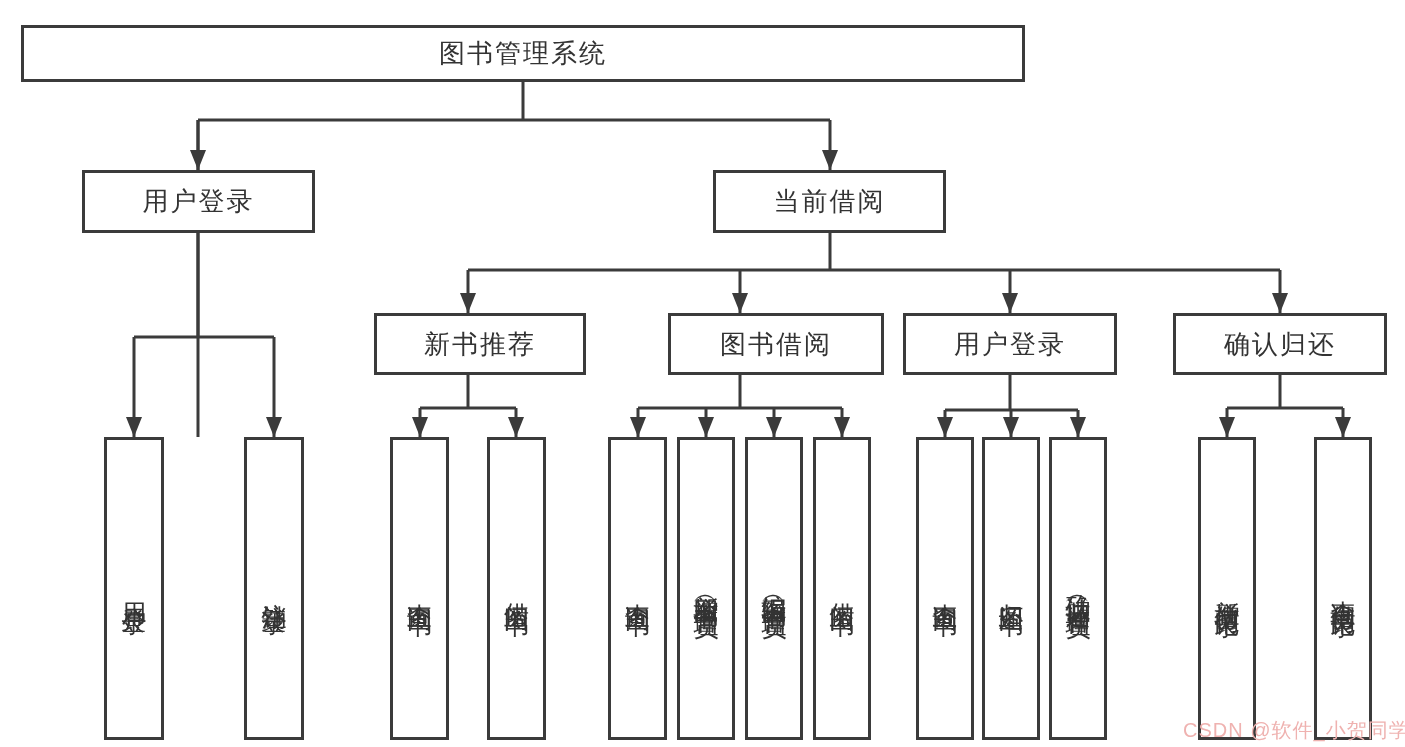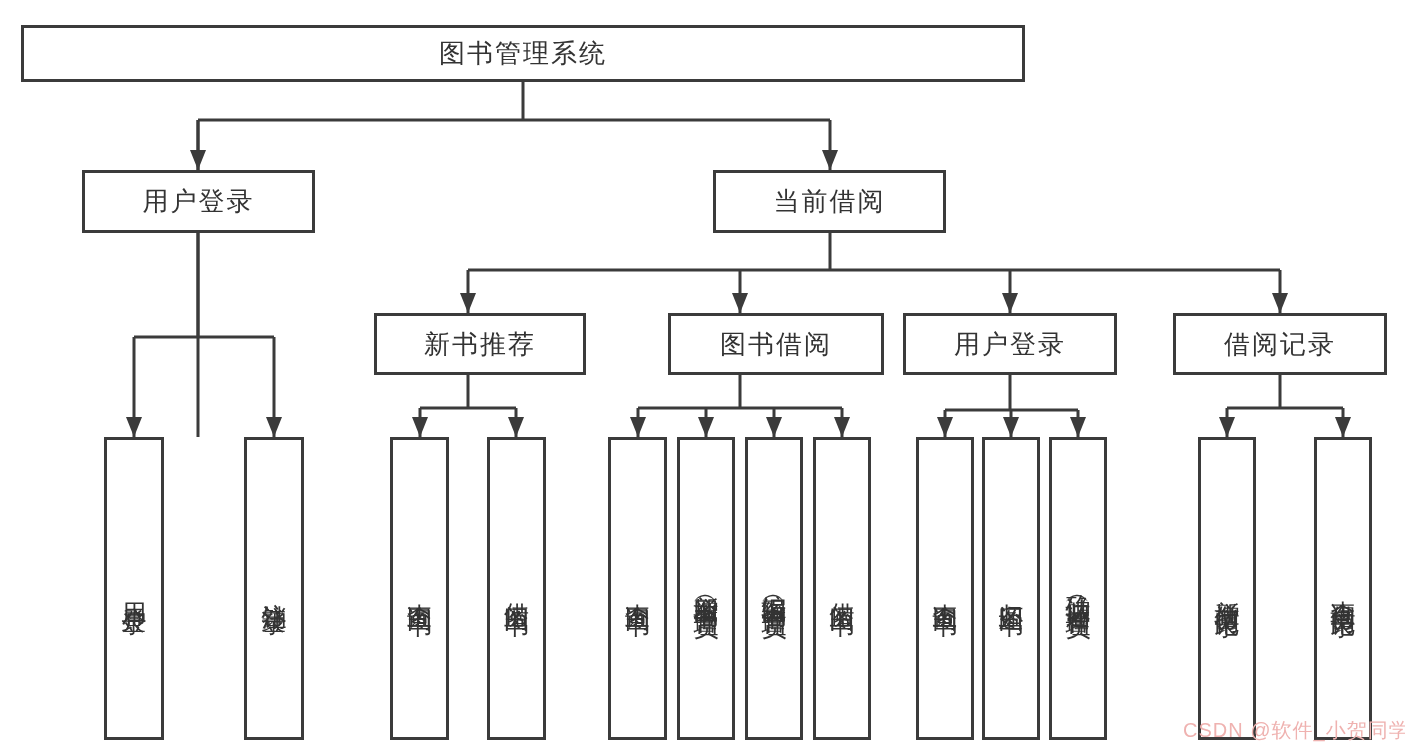--- a/index.html
+++ b/index.html
@@ -87,21 +87,21 @@
   <div class="node" style="left:374px;top:313px;width:212px;height:62px">
     <span>新书推荐</span>
   </div>
   <div class="node" style="left:668px;top:313px;width:216px;height:62px">
     <span>图书借阅</span>
   </div>
   <div class="node" style="left:903px;top:313px;width:214px;height:62px">
     <span>用户登录</span>
   </div>
   <div class="node" style="left:1173px;top:313px;width:214px;height:62px">
-    <span>借阅记录</span>
+    <span>确认归还</span>
   </div>
 
   <div class="node leaf" style="left:104px;top:437px;width:60px;height:303px">
     <span class="v">用户登录</span>
   </div>
   <div class="node leaf" style="left:244px;top:437px;width:60px;height:303px">
     <span class="v">注销登录</span>
   </div>
 
   <div class="node leaf" style="left:390px;top:437px;width:59px;height:303px">

